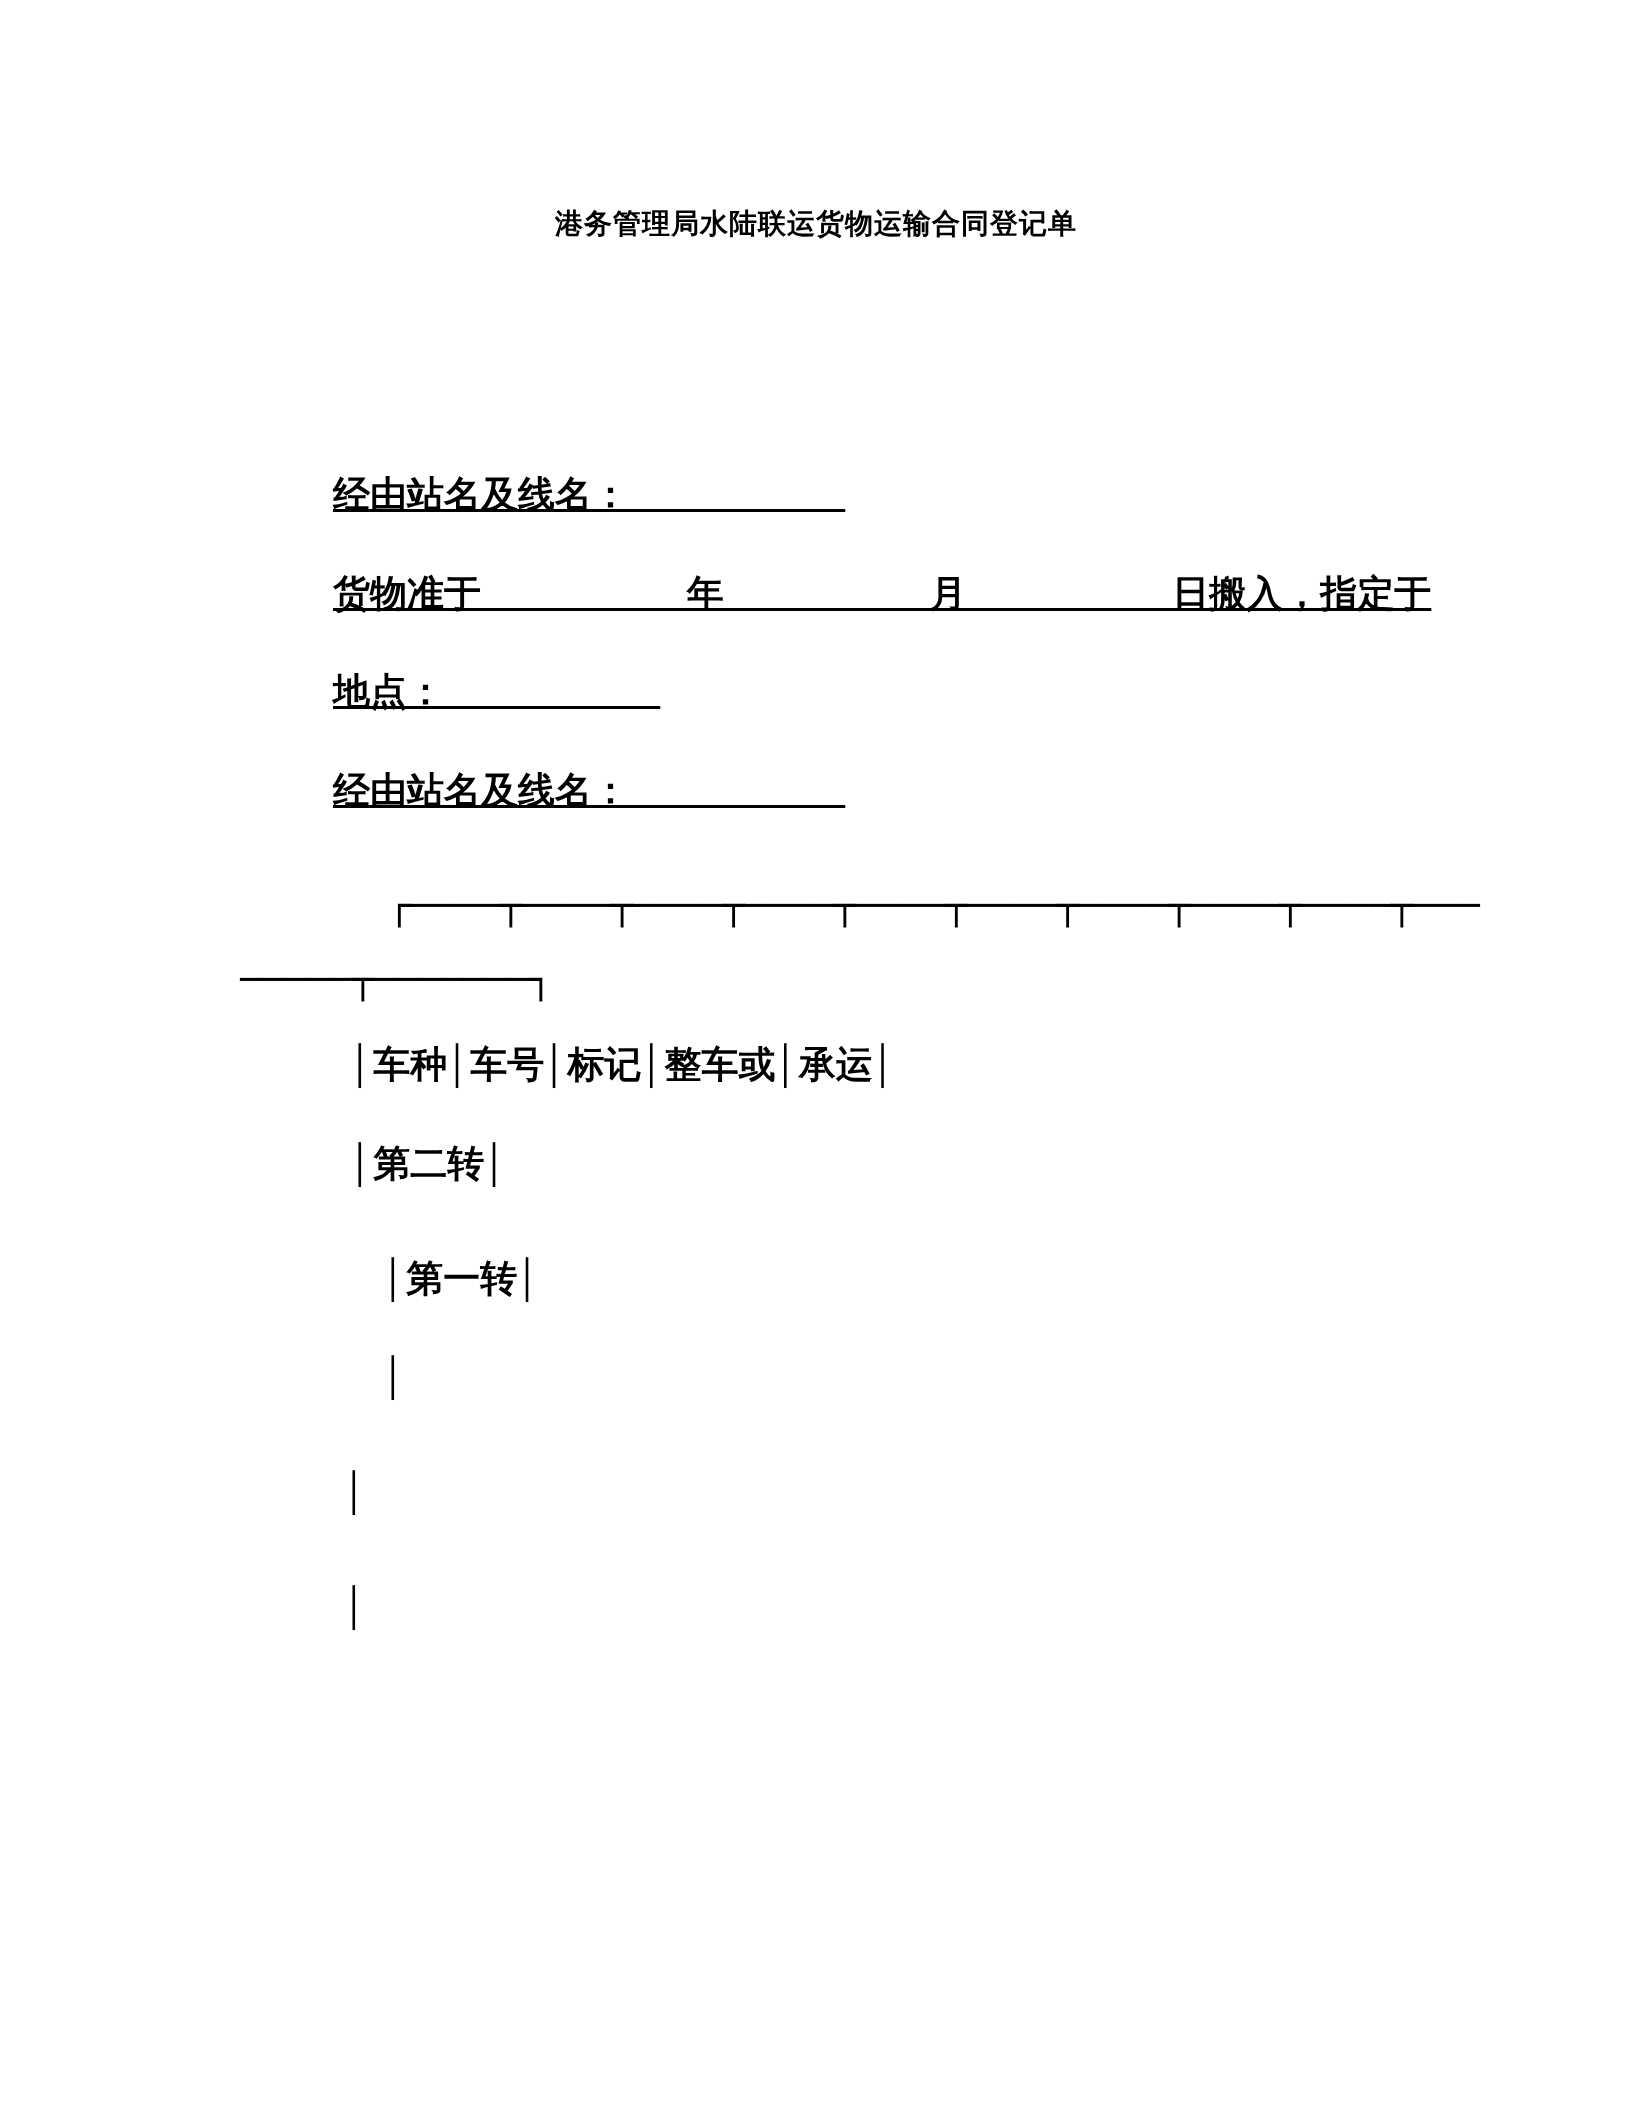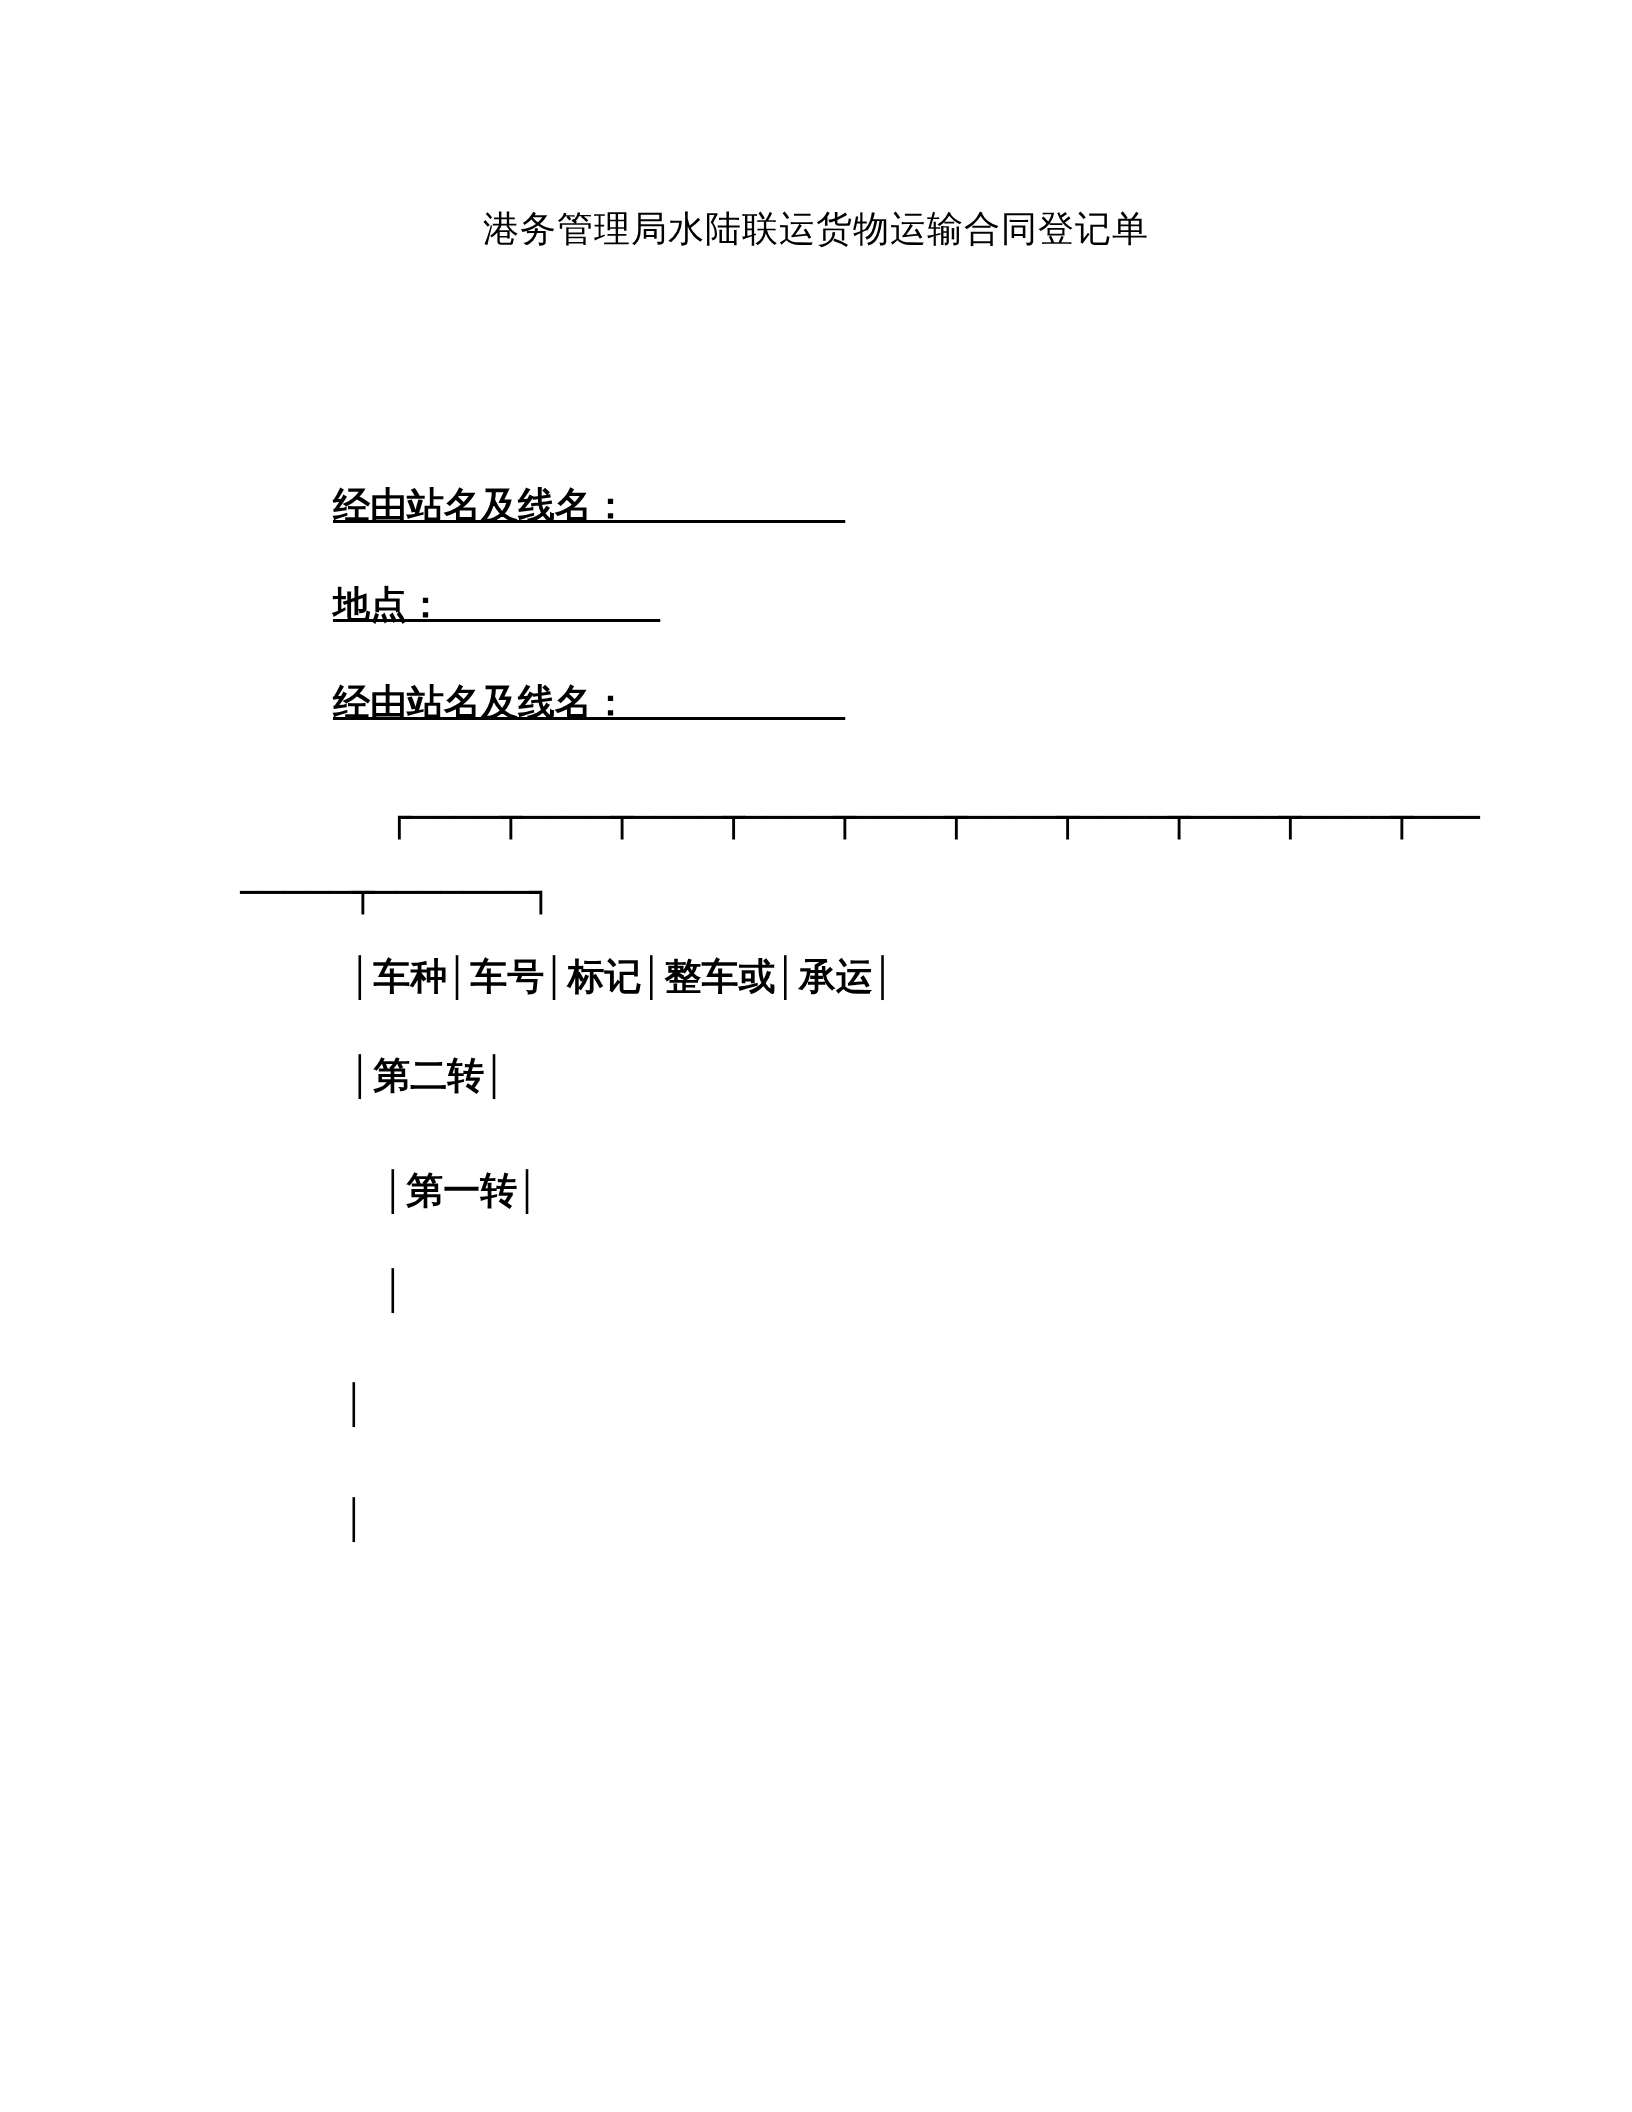--- a/index.html
+++ b/index.html
@@ -11,22 +11,22 @@
     color: #000000;
     overflow: hidden;
   }
   .page {
     width: 1632px;
     height: 2112px;
     background: #ffffff;
     padding: 205px 240px 0 240px;
   }
   .doc-title {
-    font-size: 36px;
-    font-weight: 400;
+    font-size: 28px;
+    font-weight: 700;
     text-align: center;
     letter-spacing: 1px;
     margin-bottom: 232px;
     white-space: pre;
   }
   .line {
     font-size: 37px;
     font-weight: 700;
     line-height: 1.1;
     margin-bottom: 58px;
@@ -49,20 +49,21 @@
 </style>
 </head>
 <body>
 
 <div class="page">
 
   <h1 class="doc-title">港务管理局水陆联运货物运输合同登记单</h1>
 
   <p class="line indented">经由站名及线名： __________</p>
 
+  <p class="line indented">货物准于__________年__________月__________日搬入，指定于</p>
 
 
   <p class="line indented">地点： __________</p>
 
   <p class="line indented gap-lg">经由站名及线名： __________</p>
 
   <p class="line art art-top">┌────┬────┬────┬────┬────┬────┬────┬────┬────┬───</p>
 
   <p class="line art">─────┬───────┐</p>
 

